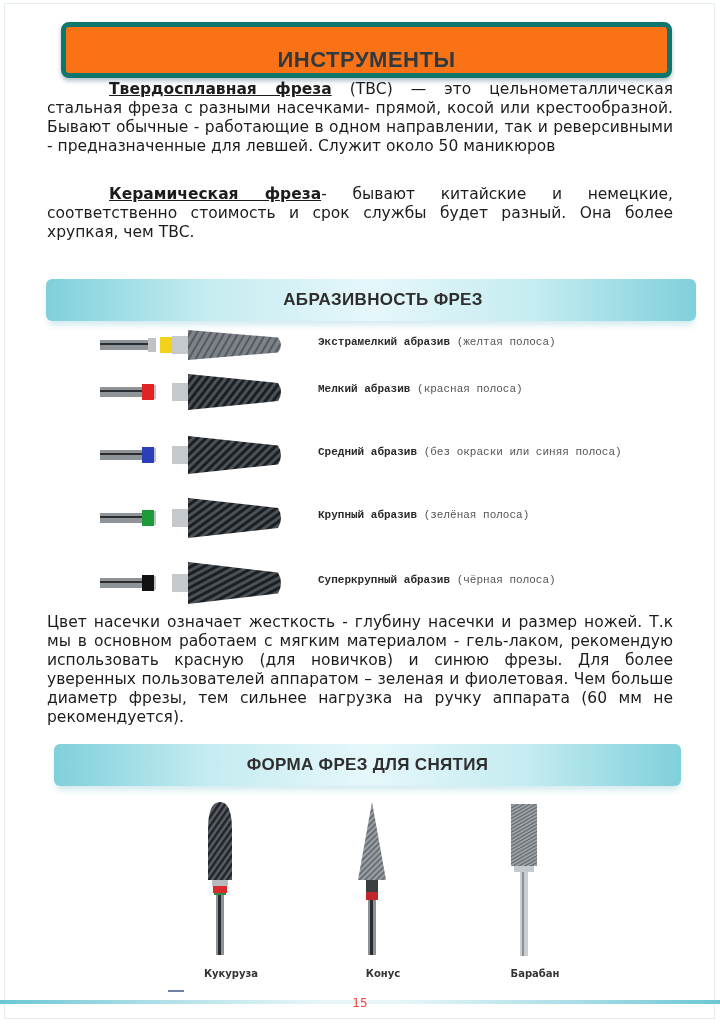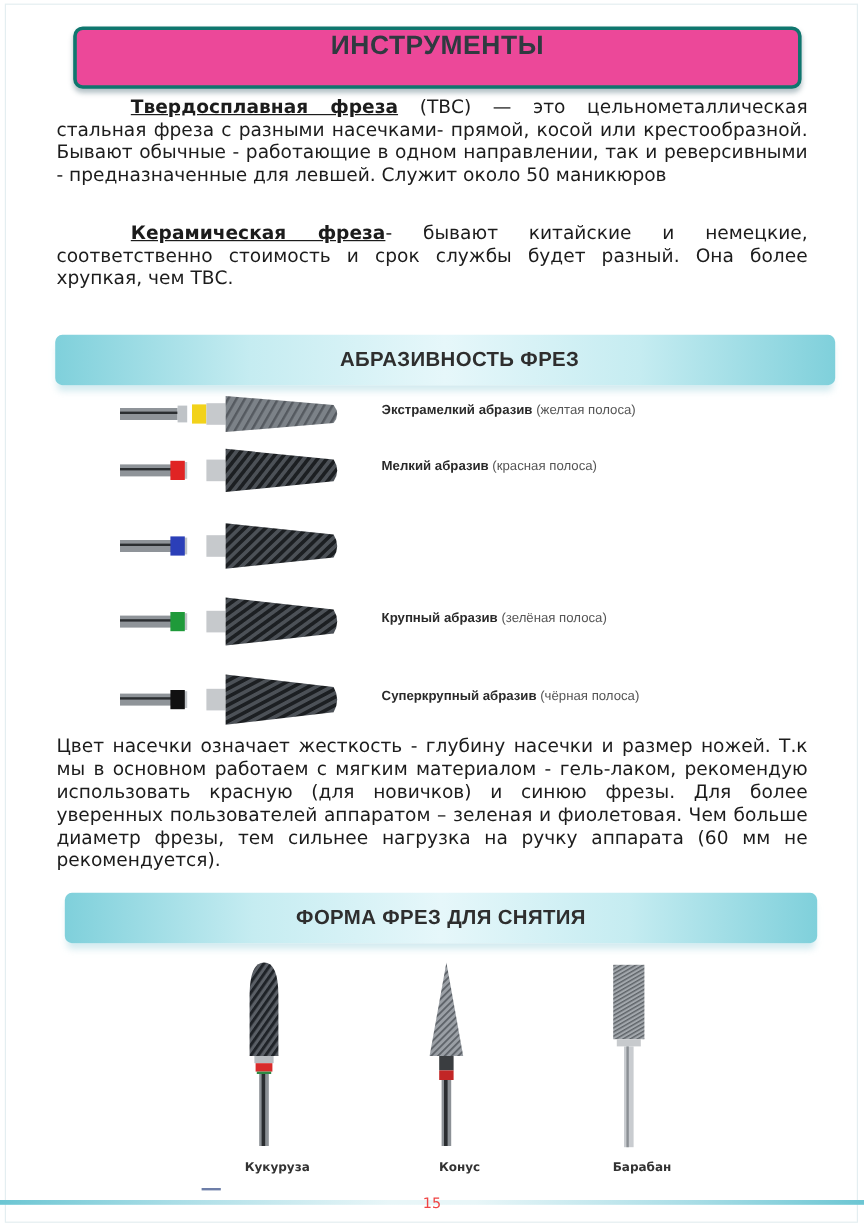--- a/index.html
+++ b/index.html
@@ -8,23 +8,23 @@
     background: #ffffff;
     font-family: "DejaVu Sans", sans-serif;
     color: #1a1a1a;
   }
   .page-border {
     position: absolute; left: 4px; top: 3px; width: 711px; height: 1016px;
     border: 1px solid #e4eef1; box-sizing: border-box;
   }
   .title-bar {
     position: absolute; left: 61px; top: 22px; width: 601px; height: 46px;
-    background: #ec4899; border: 3px solid #0f766e; border-radius: 8px;
+    background: #f97316; border: 5px solid #0f766e; border-radius: 8px;
     box-shadow: 0 3px 4px rgba(90,120,130,0.45);
-    display: flex; align-items: flex-start; justify-content: center;
+    display: flex; align-items: flex-end; justify-content: center;
   }
   .title-bar span {
     font-family: "Liberation Sans", sans-serif; font-weight: bold;
     font-size: 22px; color: #2f3a40; letter-spacing: 0.5px;
   }
   .para {
     position: absolute; left: 47px; width: 626px;
     font-family: "DejaVu Sans", sans-serif; font-size: 15.5px; line-height: 19px;
     text-align: justify; color: #1c1c1c;
   }
@@ -44,21 +44,21 @@
     font-family: "Liberation Sans", sans-serif; font-weight: bold;
     font-size: 17px; color: #2e2e2e; letter-spacing: 0.3px;
   }
   .sb1 { left: 46px; top: 279px; width: 626px; padding-left: 24px; }
   .sb2 { left: 54px; top: 744px; width: 627px; }
 
   .bur-row { position: absolute; left: 98px; width: 560px; height: 46px; }
   .bur-svg { position: absolute; left: 0; top: 0; }
   .bur-label {
     position: absolute; left: 220px; top: 14px; white-space: nowrap;
-    font-family: Liberation Sans, sans-serif; font-size: 11px; color: #2a2a2a;
+    font-family: Liberation Mono, monospace; font-size: 11px; color: #2a2a2a;
   }
   .bur-label b { font-weight: bold; }
   .bur-label .sub { color: #555; }
 
   .shape-col { position: absolute; top: 800px; width: 120px; height: 190px; text-align: center; }
   .shape-col svg { display: block; margin: 0 auto; }
   .shape-label {
     position: absolute; top: 168px; left: 11px; width: 100%; text-align: center;
     font-family: "DejaVu Sans", sans-serif; font-weight: bold; font-size: 10px; color: #333;
   }
@@ -138,20 +138,21 @@
             <rect width="3" height="6" fill="#1c1f22"></rect>
           </pattern>
         </defs>
         <rect x="2" y="18" width="48" height="10" fill="#8f9499"></rect>
         <rect x="2" y="21" width="48" height="2" fill="#2b2e31"></rect>
         <rect x="50" y="16" width="8" height="14" fill="#bfc3c7"></rect>
         <rect x="44" y="15" width="12" height="16" fill="#2b3fb8"></rect>
         <rect x="74" y="14" width="16" height="18" fill="#c6c9cc"></rect>
         <path d="M90 4 L180 13.5 Q186 23 180 32.5 L90 42 Z" fill="url(#kn2)"></path>
       </svg>
+      <div class="bur-label"><b>Средний абразив</b> <span class="sub">(без окраски или синяя полоса)</span></div>
     </div>
     <div class="bur-row" style="top: 495px;">
       <svg class="bur-svg" width="210" height="46" viewBox="0 0 210 46">
         <defs>
           <pattern id="kn3" width="6" height="6" patternUnits="userSpaceOnUse" patternTransform="rotate(54)">
             <rect width="6" height="6" fill="#4c5157"></rect>
             <rect width="3" height="6" fill="#1c1f22"></rect>
           </pattern>
         </defs>
         <rect x="2" y="18" width="48" height="10" fill="#8f9499"></rect>

